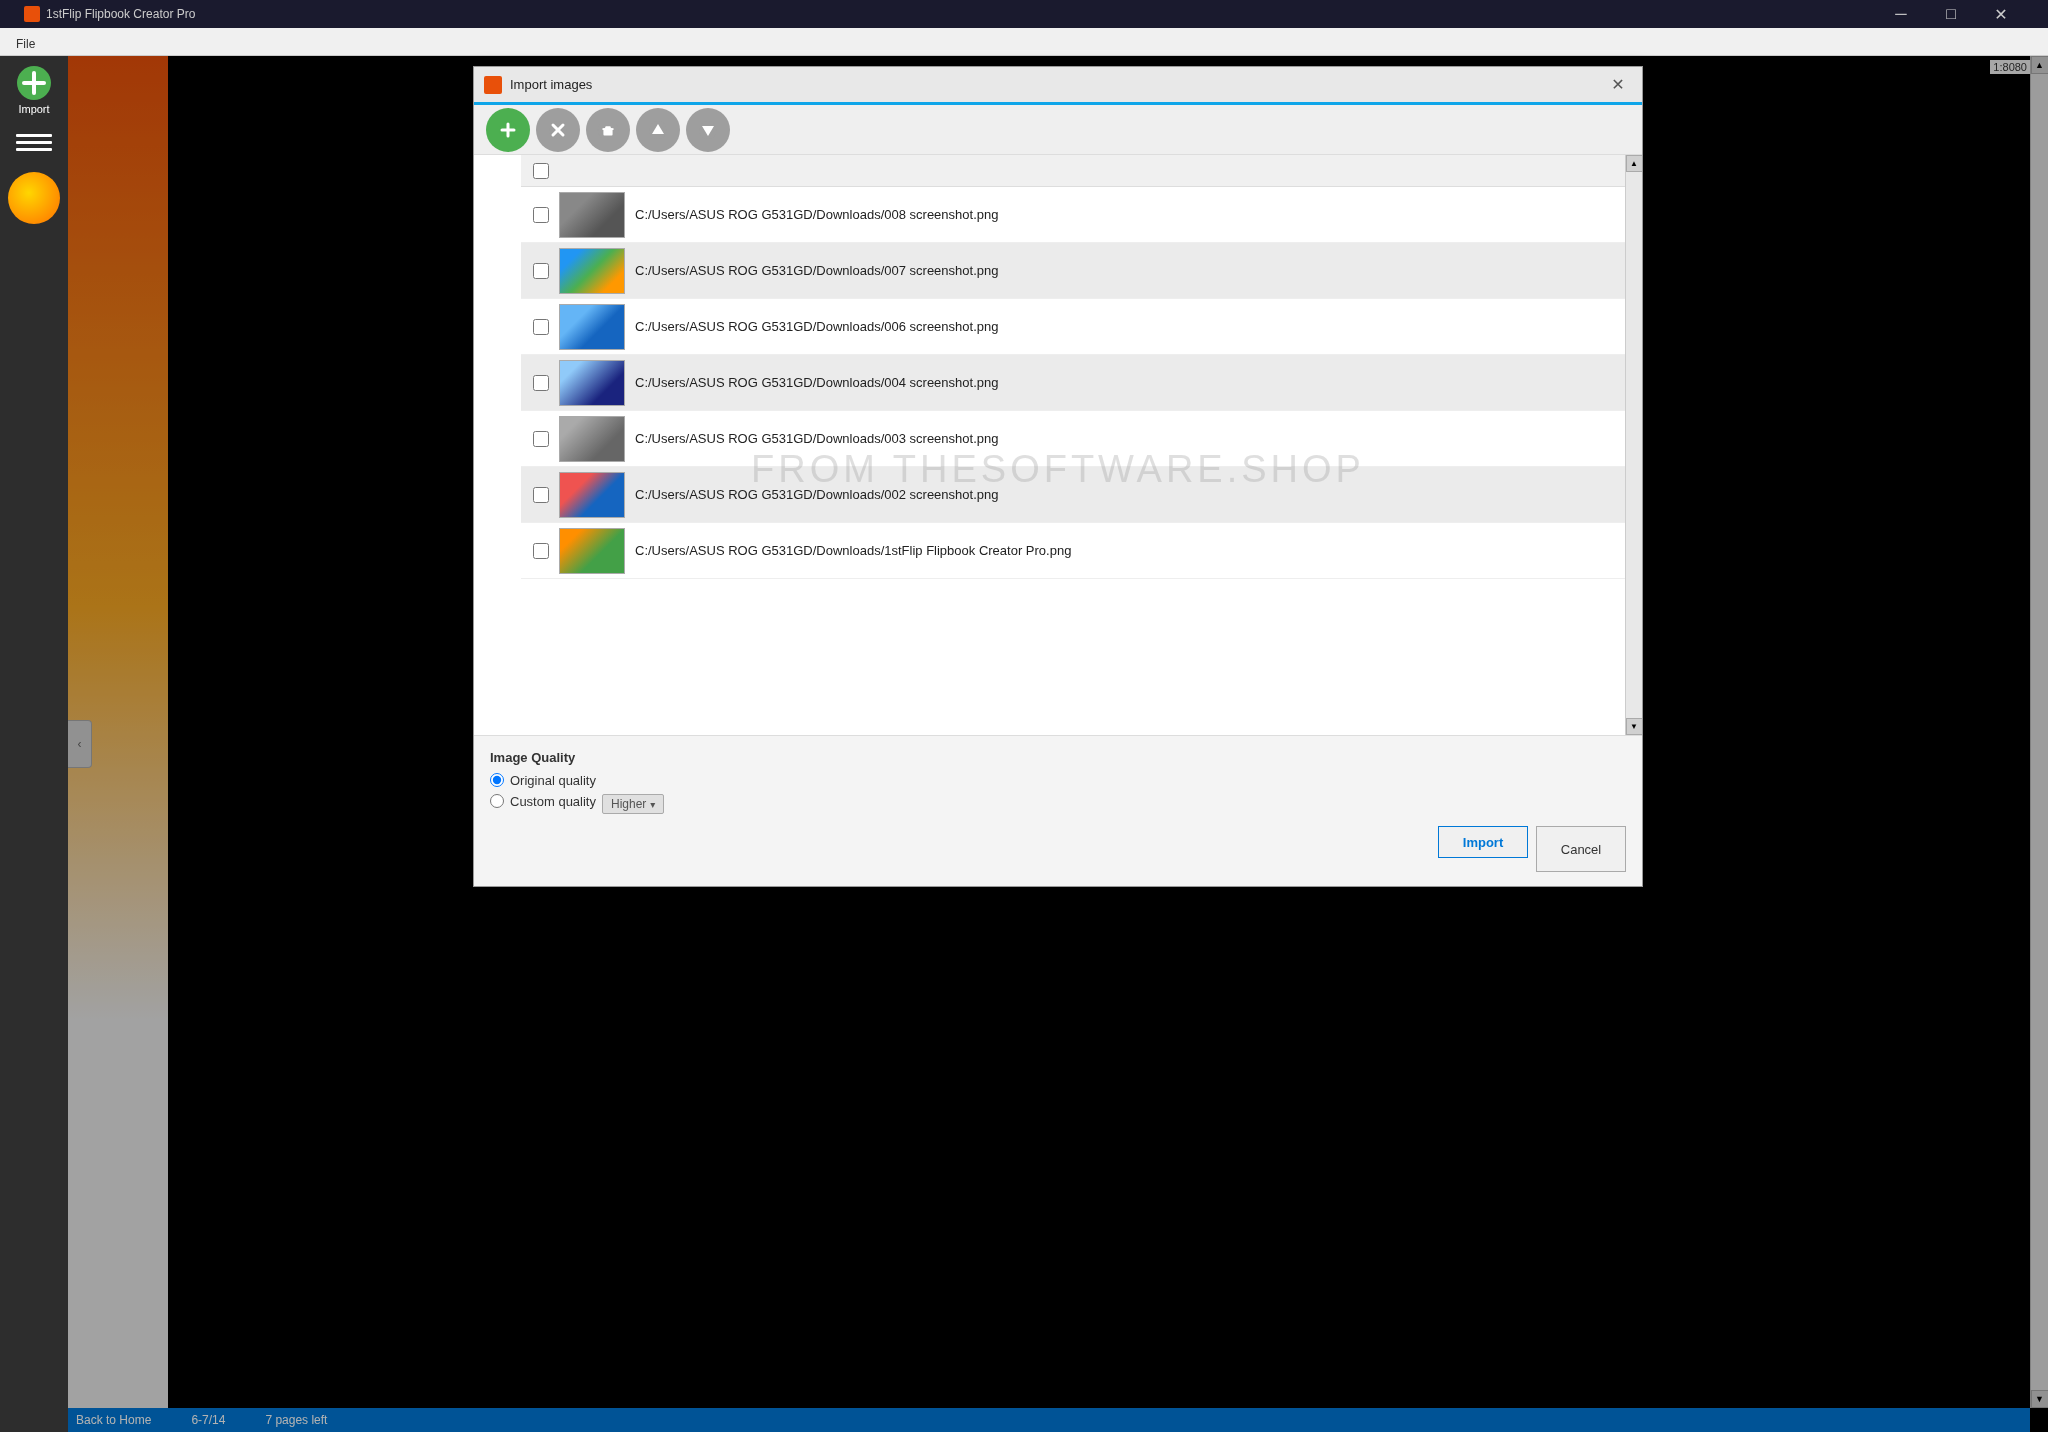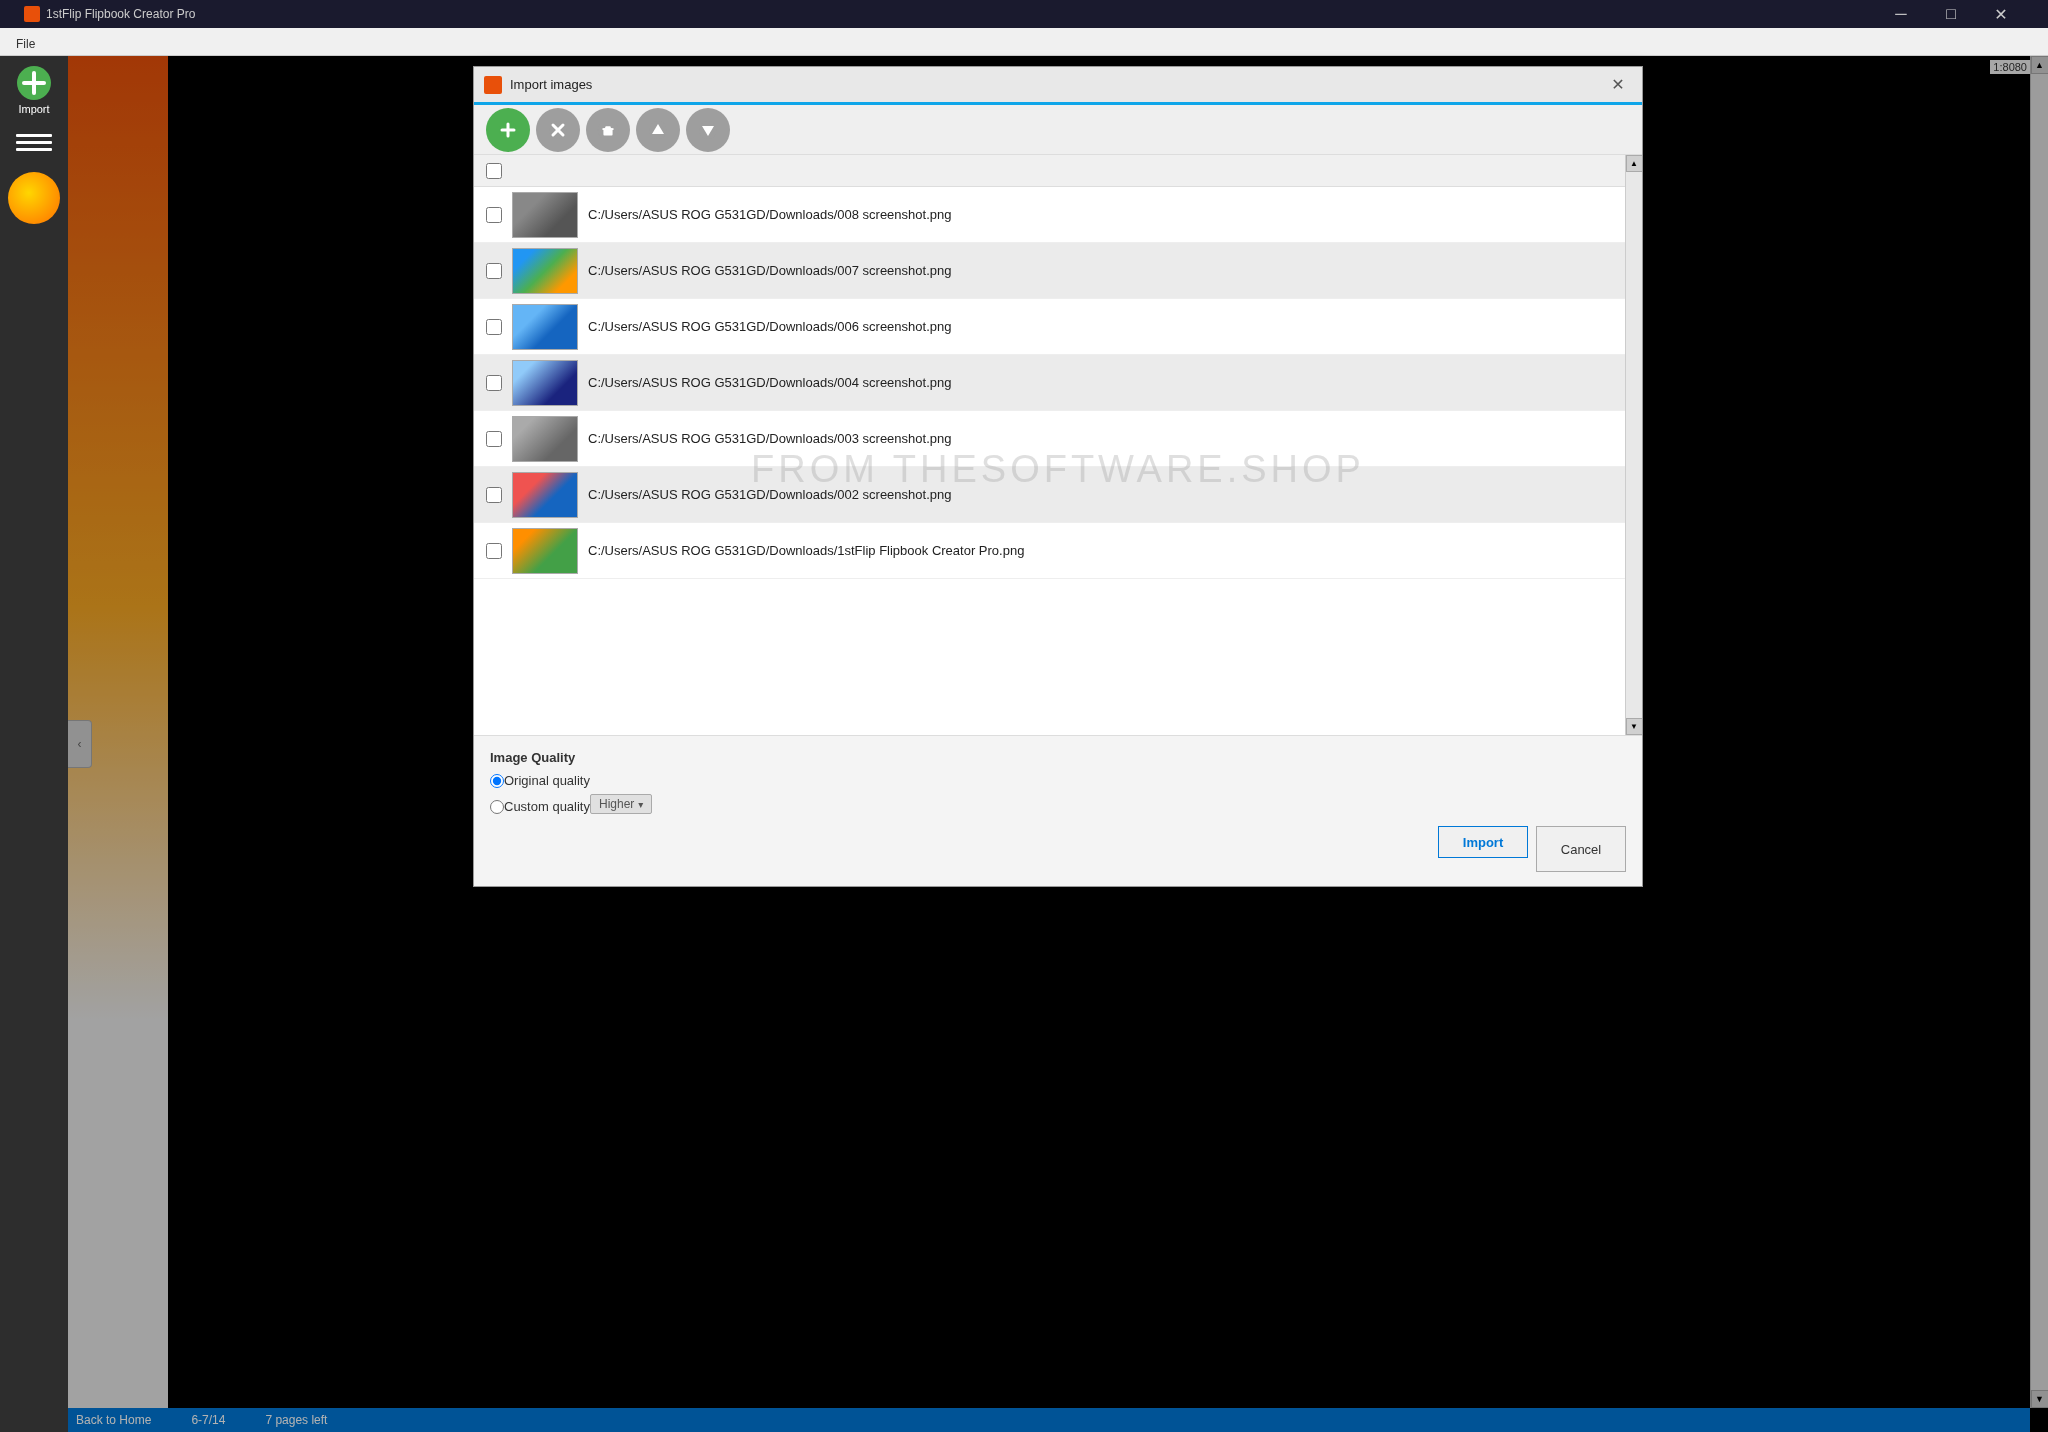--- a/index.html
+++ b/index.html
@@ -335,20 +335,21 @@
       margin: 0;
       overflow: hidden;
       position: relative;
     }
 
     
     .file-list {
       width: 100%;
       height: 580px;
       overflow-y: auto;
+      padding-left: 47px;
     }
     .file-list-header {
       height: 32px;
       background: #f0f0f0;
       border-bottom: 1px solid #ddd;
       display: flex;
       align-items: center;
       padding: 0 12px;
     }
     .file-item {
@@ -413,21 +414,22 @@
       margin-bottom: 12px;
     }
     .image-quality-label {
       font-size: 13px;
       font-weight: 600;
       color: #333;
       margin-bottom: 8px;
     }
     .radio-row {
       display: flex;
-      align-items: flex-end;
+      align-items: flex-start;
+      gap: 6px;
       margin-bottom: 6px;
       font-size: 13px;
       color: #333;
     }
     .radio-input {
       width: 14px;
       height: 14px;
       cursor: pointer;
     }
     .quality-dropdown {

